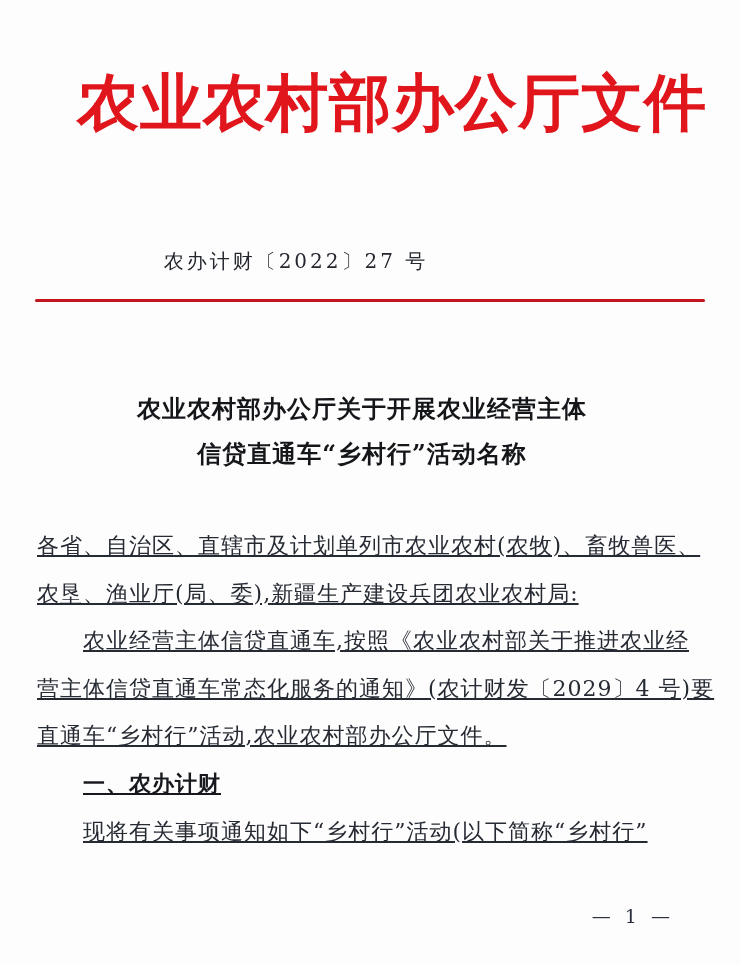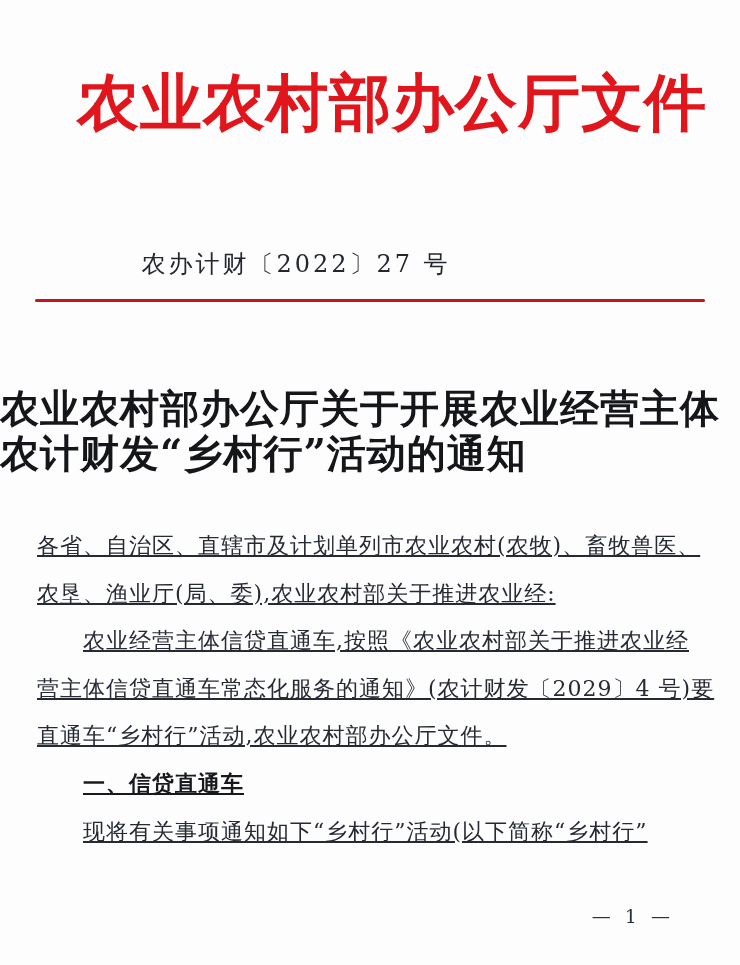--- a/index.html
+++ b/index.html
@@ -29,41 +29,41 @@
     white-space: nowrap;
     padding-left: 44px;
   }
   .doc-number {
     position: absolute;
     top: 248px;
     left: 0;
     width: 592px;
     text-align: center;
     color: #24272e;
-    font-size: 24px;
+    font-size: 20px;
     letter-spacing: 3px;
     white-space: nowrap;
   }
   .red-rule {
     position: absolute;
     top: 299px;
     left: 35px;
     width: 670px;
     height: 3px;
     background: #c3151e;
     border-radius: 2px;
   }
   .doc-title {
     position: absolute;
     top: 386px;
     left: 0;
     width: 724px;
-    text-align: left;
+    text-align: center;
     color: #14161a;
-    font-size: 39px;
+    font-size: 24px;
     font-weight: bold;
     line-height: 45px;
     letter-spacing: 1px;
   }
   .body-text {
     position: absolute;
     top: 522px;
     left: 37px;
     width: 668px;
     color: #262a33;
@@ -90,28 +90,28 @@
 <div class="page">
 
   <div class="letterhead">农业农村部办公厅文件</div>
 
   <div class="doc-number">农办计财〔2022〕27 号</div>
 
   <div class="red-rule"></div>
 
   <div class="doc-title">
     <div class="line">农业农村部办公厅关于开展农业经营主体</div>
-    <div class="line">农计财发“乡村行”活动的通知</div>
+    <div class="line">信贷直通车“乡村行”活动名称</div>
   </div>
 
   <div class="body-text">
     <div class="line">各省、自治区、直辖市及计划单列市农业农村(农牧)、畜牧兽医、</div>
-    <div class="line">农垦、渔业厅(局、委),农业农村部关于推进农业经:</div>
+    <div class="line">农垦、渔业厅(局、委),新疆生产建设兵团农业农村局:</div>
     <div class="line indent2">农业经营主体信贷直通车,按照《农业农村部关于推进农业经</div>
     <div class="line">营主体信贷直通车常态化服务的通知》(农计财发〔2029〕4 号)要</div>
     <div class="line">直通车“乡村行”活动,农业农村部办公厅文件。</div>
-    <div class="line indent2 bold">一、信贷直通车</div>
+    <div class="line indent2 bold">一、农办计财</div>
     <div class="line indent2">现将有关事项通知如下“乡村行”活动(以下简称“乡村行”</div>
   </div>
 
   <div class="page-number">— 1 —</div>
 
 </div>
 
 </body></html>

